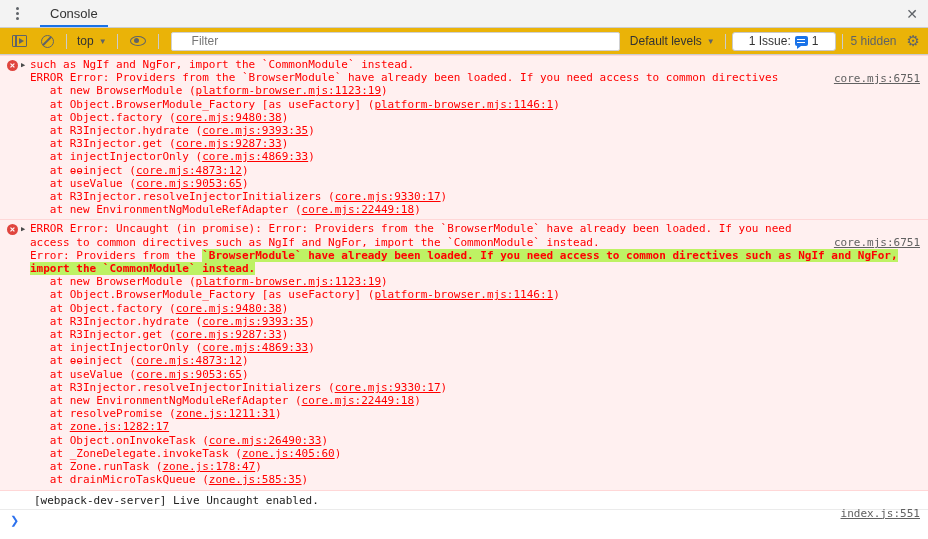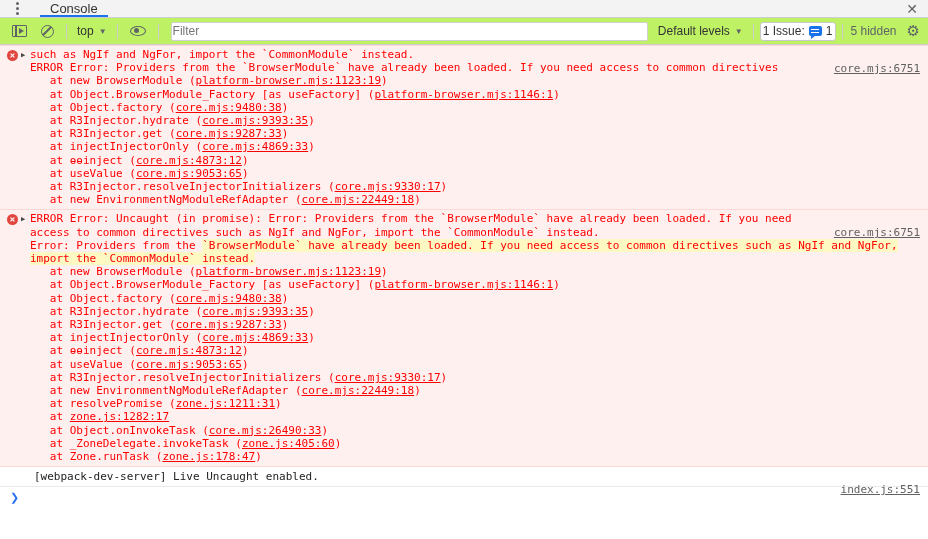--- a/index.html
+++ b/index.html
@@ -1,33 +1,33 @@
 <!DOCTYPE html>
 <html><head>
 <meta charset="utf-8">
 <style>
   * { margin:0; padding:0; box-sizing:border-box; }
   html,body { width:928px; height:539px; overflow:hidden; background:#fff;
     font-family:"Liberation Sans", sans-serif; }
 
   
-  .tabbar { height:18px; background:#f3f3f3; border-bottom:1px solid #cacdd1;
+  .tabbar { height:28px; background:#f3f3f3; border-bottom:1px solid #cacdd1;
     display:flex; align-items:center; }
   .kebab { width:14px; height:14px; margin-left:10px; display:flex; flex-direction:column;
     align-items:center; justify-content:center; gap:2px; cursor:pointer; }
   .kebab i { width:3px; height:3px; border-radius:50%; background:#5f6368; }
   .tab { position:relative; height:100%; display:flex; align-items:center;
     padding:0 12px; margin-left:14px; font-size:13px; color:#333; }
   .tab::after { content:""; position:absolute; left:2px; right:2px; bottom:0;
     height:2px; background:#1a73e8; }
   .close-x { margin-left:auto; margin-right:10px; color:#5f6368; font-size:14px;
     line-height:1; cursor:pointer; }
 
   
-  .toolbar { height:27px; background:#bef264; border-bottom:1px solid #cacdd1;
+  .toolbar { height:27px; background:#eab308; border-bottom:1px solid #cacdd1;
     display:flex; align-items:center; padding:0 8px; font-size:12px; color:#333; }
   .sep { width:1px; height:15px; background:#ccc; margin:0 6px; flex:none; }
   .tbtn { display:flex; align-items:center; justify-content:center; flex:none;
     cursor:pointer; }
   
   .ic-sidebar { width:15px; height:12px; border:1.5px solid #5f6368; border-radius:1px;
     position:relative; margin:0 8px 0 4px; }
   .ic-sidebar::before { content:""; position:absolute; left:2px; top:0; bottom:0;
     width:1.5px; background:#5f6368; }
   .ic-sidebar::after { content:""; position:absolute; left:6px; top:1.5px;
@@ -40,26 +40,26 @@
     height:1.8px; background:#5f6368; transform:rotate(-45deg); }
   .drop { display:flex; align-items:center; gap:5px; padding:0 4px; cursor:pointer; }
   .caret { font-size:8px; color:#5f6368; }
   
   .ic-eye { width:16px; height:10px; border:1.6px solid #5f6368; border-radius:50%;
     position:relative; margin:0 6px; }
   .ic-eye::before { content:""; position:absolute; left:3.2px; top:1px; width:5px;
     height:5px; border-radius:50%; background:#5f6368; }
   
   .filter { flex:1; height:19px; margin:0 6px; border:1px solid #d0d0d0; border-radius:2px;
-    background:#fff; font-size:12px; padding:0 1px; color:#333; outline:none;
+    background:#fff; font-size:12px; padding:0 20px; color:#333; outline:none;
     font-family:"Liberation Sans",sans-serif; }
   .filter::placeholder { color:#767676; }
   
   .issue-btn { display:flex; align-items:center; gap:4px; border:1px solid #c8c8c8;
-    border-radius:3px; background:#fff; height:19px; padding:0 2px; cursor:pointer;
+    border-radius:3px; background:#fff; height:19px; padding:0 16px; cursor:pointer;
     font-size:12px; color:#333; flex:none; }
   .bubble { width:13px; height:10px; background:#1a73e8; border-radius:2px;
     position:relative; }
   .bubble::before { content:""; position:absolute; left:2.5px; top:3px; width:8px;
     height:1.2px; background:#fff; box-shadow:0 3px 0 #fff; }
   .bubble::after { content:""; position:absolute; left:2px; bottom:-3px;
     border-top:3px solid #1a73e8; border-right:4px solid transparent; }
   .hidden-lbl { color:#5f6368; flex:none; padding:0 2px; }
   .ic-gear { font-family:"DejaVu Sans",sans-serif; font-size:15px; color:#5f6368;
     margin-left:8px; cursor:pointer; line-height:1; }
@@ -74,21 +74,21 @@
   .crow.log .line { color:#212121; padding-left:34px; }
   .err-icon { position:absolute; left:7px; top:4px; width:11px; height:11px;
     border-radius:50%; background:#e0453e; color:#fff; font-size:7px; font-weight:bold;
     display:flex; align-items:center; justify-content:center;
     font-family:"Liberation Sans",sans-serif; }
   .disclosure { position:absolute; left:21px; top:4.5px; font-size:7px; color:#4a4a4a;
     cursor:pointer; }
   .anchor { position:absolute; right:8px; top:16px; color:#616161;
     text-decoration:underline; cursor:pointer; line-height:13.2px; }
   .lnk { text-decoration:underline; cursor:pointer; }
-  .sel { background:#fef9c3; }
+  .sel { background:#bef264;font-weight:bold; }
 
   
   .prompt-row { display:flex; align-items:flex-start; padding:5px 0 0 10px; }
   .chevron { color:#2d72ee; font-size:11px; font-weight:bold; line-height:11px;
     font-family:"DejaVu Sans",sans-serif; }
 </style>
 </head>
 <body>
 
 <div class="tabbar">
@@ -164,20 +164,21 @@
       <div class="line"><span>   at injectInjectorOnly (</span><span class="lnk">core.mjs:4869:33</span><span>)</span></div>
       <div class="line"><span>   at ɵɵinject (</span><span class="lnk">core.mjs:4873:12</span><span>)</span></div>
       <div class="line"><span>   at useValue (</span><span class="lnk">core.mjs:9053:65</span><span>)</span></div>
       <div class="line"><span>   at R3Injector.resolveInjectorInitializers (</span><span class="lnk">core.mjs:9330:17</span><span>)</span></div>
       <div class="line"><span>   at new EnvironmentNgModuleRefAdapter (</span><span class="lnk">core.mjs:22449:18</span><span>)</span></div>
       <div class="line"><span>   at resolvePromise (</span><span class="lnk">zone.js:1211:31</span><span>)</span></div>
       <div class="line"><span>   at </span><span class="lnk">zone.js:1282:17</span></div>
       <div class="line"><span>   at Object.onInvokeTask (</span><span class="lnk">core.mjs:26490:33</span><span>)</span></div>
       <div class="line"><span>   at _ZoneDelegate.invokeTask (</span><span class="lnk">zone.js:405:60</span><span>)</span></div>
       <div class="line"><span>   at Zone.runTask (</span><span class="lnk">zone.js:178:47</span><span>)</span></div>
+      <div class="line"><span>   at drainMicroTaskQueue (</span><span class="lnk">zone.js:585:35</span><span>)</span></div>
     </div>
     <div class="crow log">
       <span class="anchor">index.js:551</span>
       <div class="line"><span>[webpack-dev-server] Live Uncaught enabled.</span></div>
     </div>
   </div>
 
 <div class="prompt-row">
   <span class="chevron">❯</span>
 </div>

